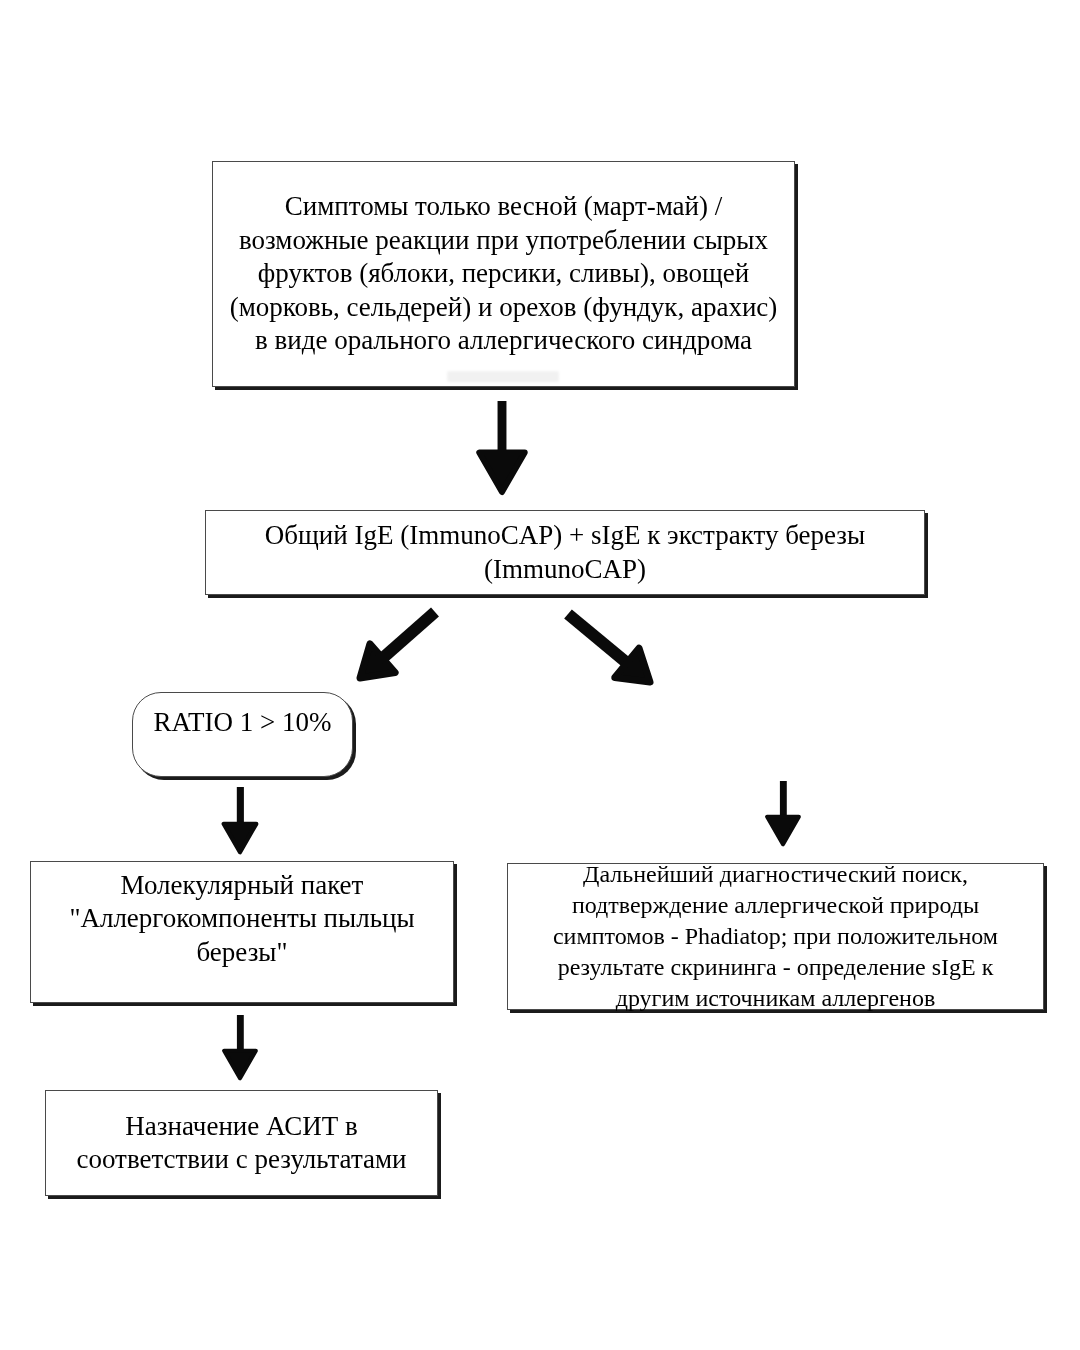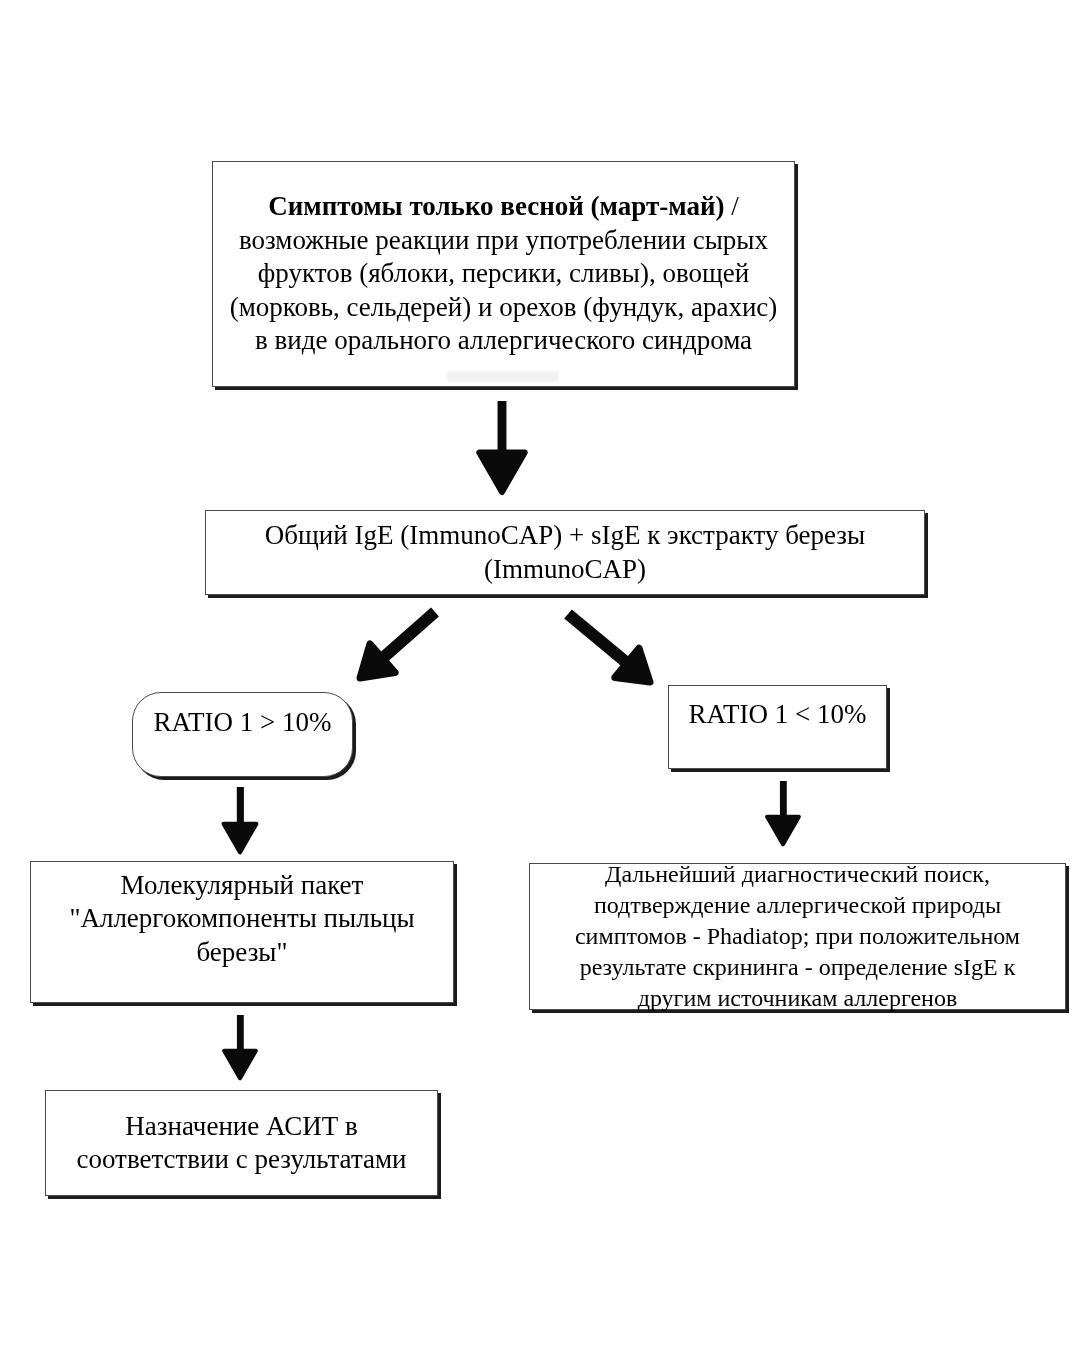--- a/index.html
+++ b/index.html
@@ -31,23 +31,23 @@
   }
   .fc-box p {
     margin: 0;
     padding: 0 14px;
   }
   .box-symptoms    { left: 212px; top: 161px;  width: 583px; height: 226px; }
   .box-ige         { left: 205px; top: 510px;  width: 720px; height: 85px;  }
   .box-ratio-high  { left: 132px; top: 692px;  width: 221px; height: 85px;  padding-bottom: 24px; border-radius: 29px; }
   .box-ratio-low   { left: 668px; top: 685px;  width: 219px; height: 84px;  padding-bottom: 24px; }
   .box-molecular   { left: 30px;  top: 861px;  width: 424px; height: 142px; padding-bottom: 26px; }
-  .box-further     { left: 529px; top: 863px;  width: 537px; height: 147px; font-size: 24px; line-height: 1.3; }
+  .box-further     { left: 507px; top: 863px;  width: 537px; height: 147px; font-size: 24px; line-height: 1.3; }
   .box-asit        { left: 45px;  top: 1090px; width: 393px; height: 106px;  }
-  .bold-run { font-weight: bold; }
+  .bold-run { font-weight: normal; }
   .arrow {
     position: absolute;
     display: block;
   }
   .erased-artifact {
     position: absolute;
     left: 447px;
     top: 371px;
     width: 112px;
     height: 11px;
@@ -83,23 +83,20 @@
 
   <svg class="arrow" style="left:558px; top:606px;" width="104" height="84" viewBox="0 0 104 84" aria-hidden="true">
     <line x1="10" y1="8" x2="68.9" y2="56.9" stroke="#0a0a0a" stroke-width="12"></line>
     <polygon points="92,76 56.8,71.5 81,42.1" fill="#0a0a0a" stroke="#0a0a0a" stroke-width="7" stroke-linejoin="round"></polygon>
   </svg>
 
   <div class="fc-box box-ratio-high">
     <p>RATIO 1 &gt; 10%</p>
   </div>
 
-  <div class="fc-box box-ratio-low">
-    <p>RATIO 1 &lt; 10%</p>
-  </div>
 
   <svg class="arrow" style="left:216px; top:787px;" width="48" height="68" viewBox="0 0 56 96" aria-hidden="true">
     <rect x="23.5" y="0" width="10" height="56" fill="#0a0a0a"></rect>
     <polygon points="5,52 51,52 28,92" fill="#0a0a0a" stroke="#0a0a0a" stroke-width="6" stroke-linejoin="round"></polygon>
   </svg>
 
   <svg class="arrow" style="left:759px; top:781px;" width="48" height="66" viewBox="0 0 56 96" aria-hidden="true">
     <rect x="23.5" y="0" width="10" height="56" fill="#0a0a0a"></rect>
     <polygon points="5,52 51,52 28,92" fill="#0a0a0a" stroke="#0a0a0a" stroke-width="6" stroke-linejoin="round"></polygon>
   </svg>

